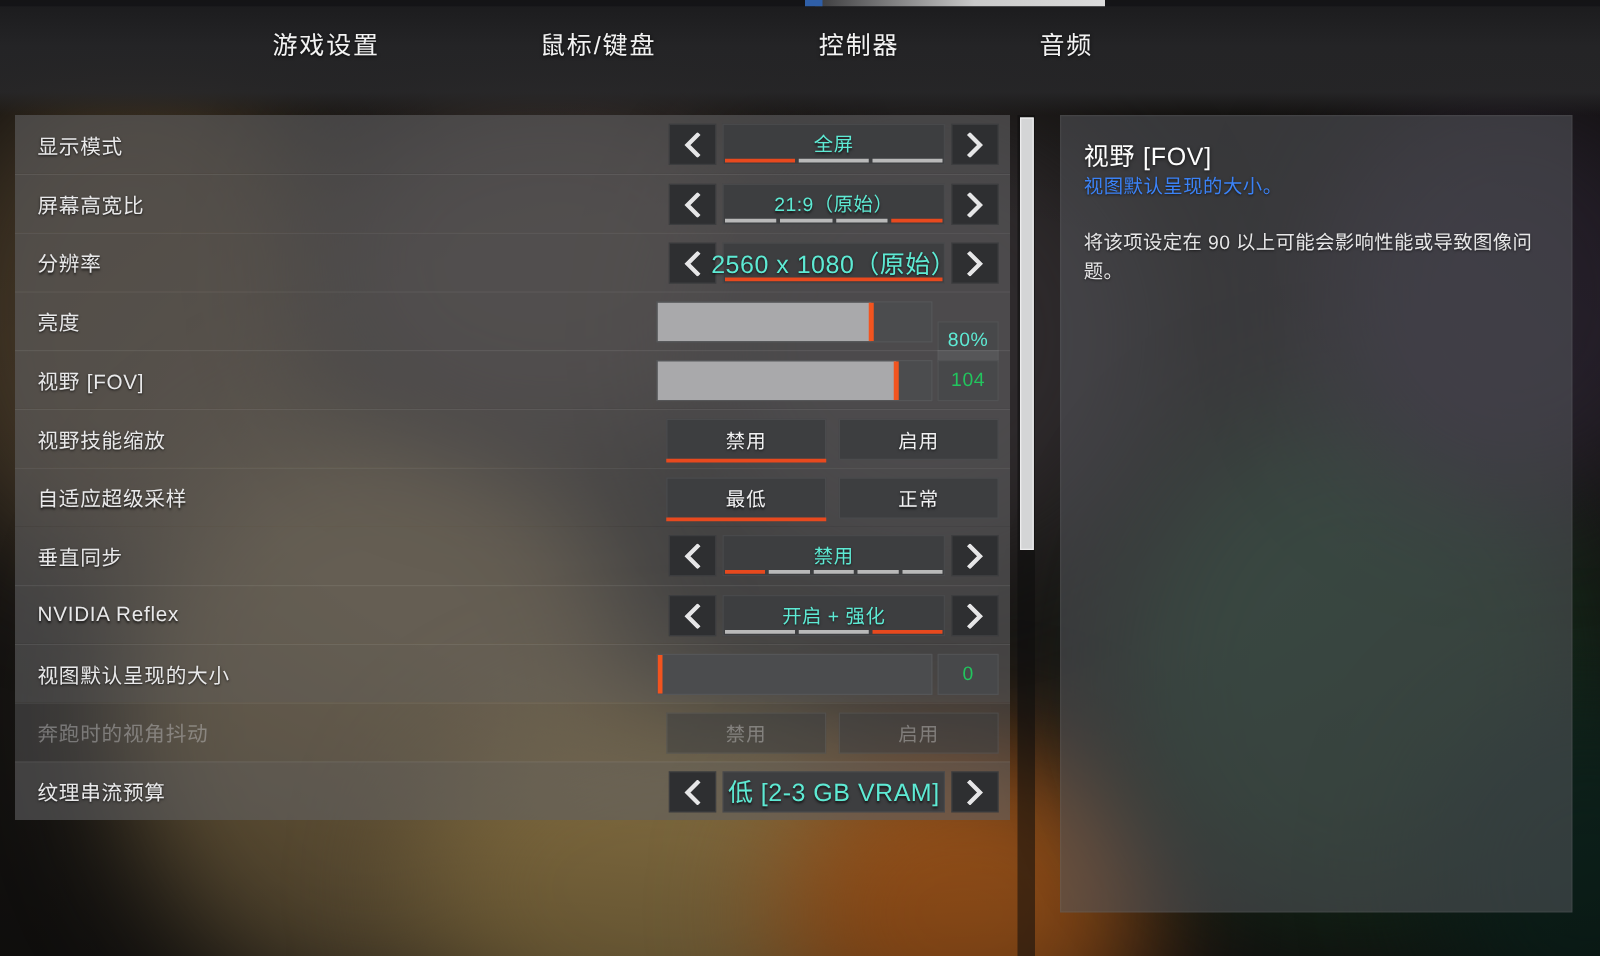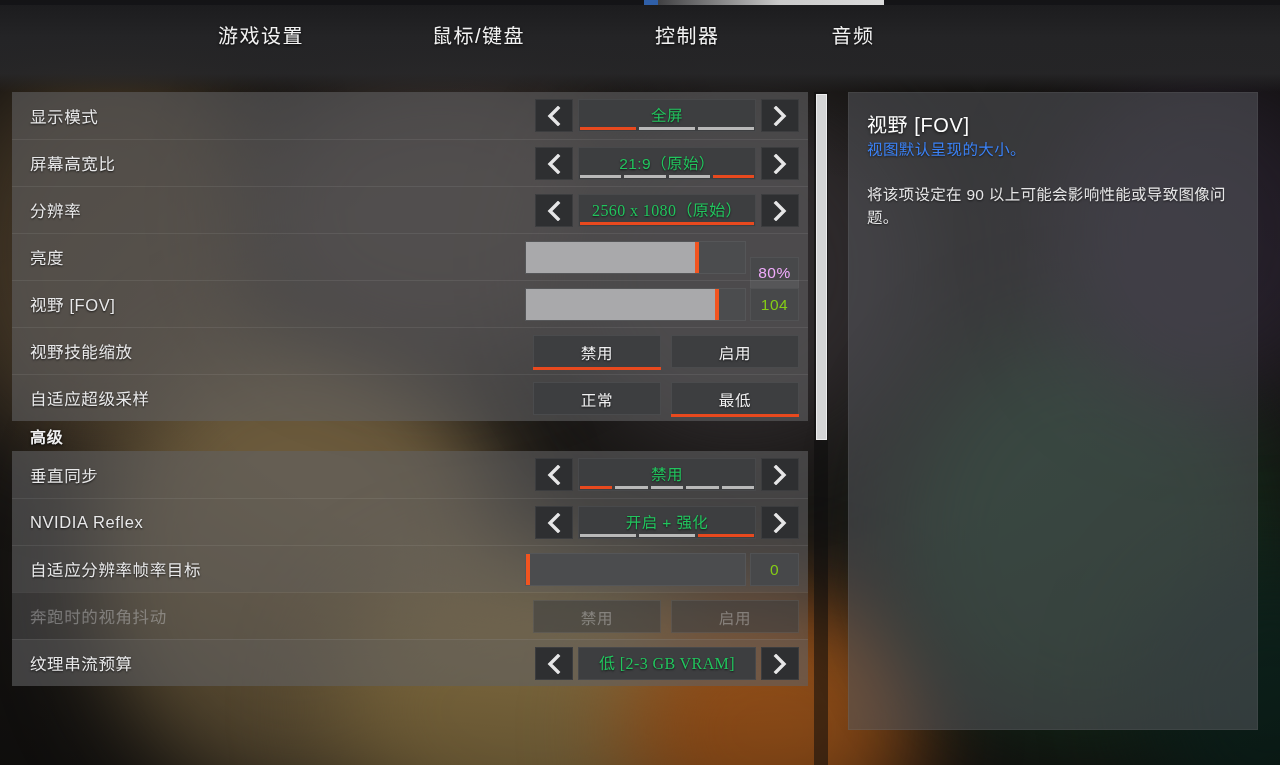--- a/index.html
+++ b/index.html
@@ -94,45 +94,45 @@
     width:38px; height:33px; background:#2e2f31; border:1px solid rgba(255,255,255,.07);
     display:flex; align-items:center; justify-content:center; cursor:pointer; flex:0 0 auto;
   }
   .arrowbtn svg { display:block; }
   .valuebox {
     position:relative; width:178px; height:33px; margin:0 5px;
     background:#3d3e40; border:1px solid rgba(255,255,255,.06);
     display:flex; align-items:center; justify-content:center; cursor:pointer;
   }
   .valuebox .vtext {
-    color:#22c55e; font-size:15.5px; letter-spacing:.4px; white-space:nowrap;
+    color:#5eead4; font-size:15.5px; letter-spacing:.4px; white-space:nowrap;
     text-shadow:0 1px 2px rgba(0,0,0,.7); padding-bottom:3px;
   }
-  .valuebox .vtext.small { font-size:16px;font-family:Liberation Serif, serif; }
+  .valuebox .vtext.small { font-size:20px; }
   .segs {
     position:absolute; left:0; right:0; bottom:1px; height:3px;
     display:flex; gap:3px; padding:0 1px;
   }
   .segs .sg { flex:1 1 0; height:3px; background:#b9b9b9; }
   .segs .sg.on { background:#e8491e; }
 
   
   .sliderbox {
     position:relative; width:221px; height:33px; background:#4b4c4e;
     border:1px solid rgba(255,255,255,.06); cursor:pointer; overflow:hidden;
   }
   .sliderbox .sfill { position:absolute; left:0; top:0; bottom:0; background:#a9a9ab; }
   .sliderbox .shandle { position:absolute; top:0; bottom:0; width:4px; background:#f2541f; }
   .numbox {
     width:49px; height:33px; margin-left:4px; background:#47484a;
     border:1px solid rgba(255,255,255,.06);
     display:flex; align-items:center; justify-content:center;
-    color:#84cc16; font-size:15.5px; letter-spacing:.5px;
-  }
-  .numbox.dim { color:#f0abfc;margin-top:31px; }
+    color:#22c55e; font-size:15.5px; letter-spacing:.5px;
+  }
+  .numbox.dim { color:#5eead4;margin-top:31px; }
 
   
   .togglewrap { display:flex; gap:10px; }
   .tgl {
     position:relative; width:128px; height:33px; background:#3d3e40;
     border:1px solid rgba(255,255,255,.07);
     display:flex; align-items:center; justify-content:center; cursor:pointer;
   }
   .tgl span { color:#f2f2f3; font-size:15.5px; letter-spacing:.8px; text-shadow:0 1px 2px rgba(0,0,0,.7); }
   .tgl.sel::after {
@@ -316,31 +316,30 @@
             <span>启用</span>
           </div>
         </div>
       </div>
     </div>
 
     <div class="row">
       <div class="rlabel">自适应超级采样</div>
       <div class="ctrl">
         <div class="togglewrap">
+          <div class="tgl sel">
+            <span>最低</span>
+          </div>
           <div class="tgl">
             <span>正常</span>
           </div>
-          <div class="tgl sel">
-            <span>最低</span>
-          </div>
-        </div>
-      </div>
-    </div>
-
-    <div class="section-head">高级</div>
+        </div>
+      </div>
+    </div>
+
 
     <div class="row first">
       <div class="rlabel">垂直同步</div>
       <div class="ctrl">
         <div class="arrowbtn">
           <svg width="16" height="20" viewBox="0 0 16 20">
               <path d="M12 2 L4 10 L12 18" fill="none" stroke="#e6e6e7" stroke-width="3.4" stroke-linecap="square"></path>
             </svg>
         </div>
         <div class="valuebox">
@@ -379,21 +378,21 @@
         </div>
         <div class="arrowbtn">
           <svg width="16" height="20" viewBox="0 0 16 20">
               <path d="M4 2 L12 10 L4 18" fill="none" stroke="#e6e6e7" stroke-width="3.4" stroke-linecap="square"></path>
             </svg>
         </div>
       </div>
     </div>
 
     <div class="row">
-      <div class="rlabel">自适应分辨率帧率目标</div>
+      <div class="rlabel">视图默认呈现的大小</div>
       <div class="ctrl">
         <div class="sliderbox">
           <div class="sfill" style="width:0%"></div>
           <div class="shandle" style="left:0px"></div>
         </div>
         <div class="numbox">0</div>
       </div>
     </div>
 
     <div class="row disabled">

